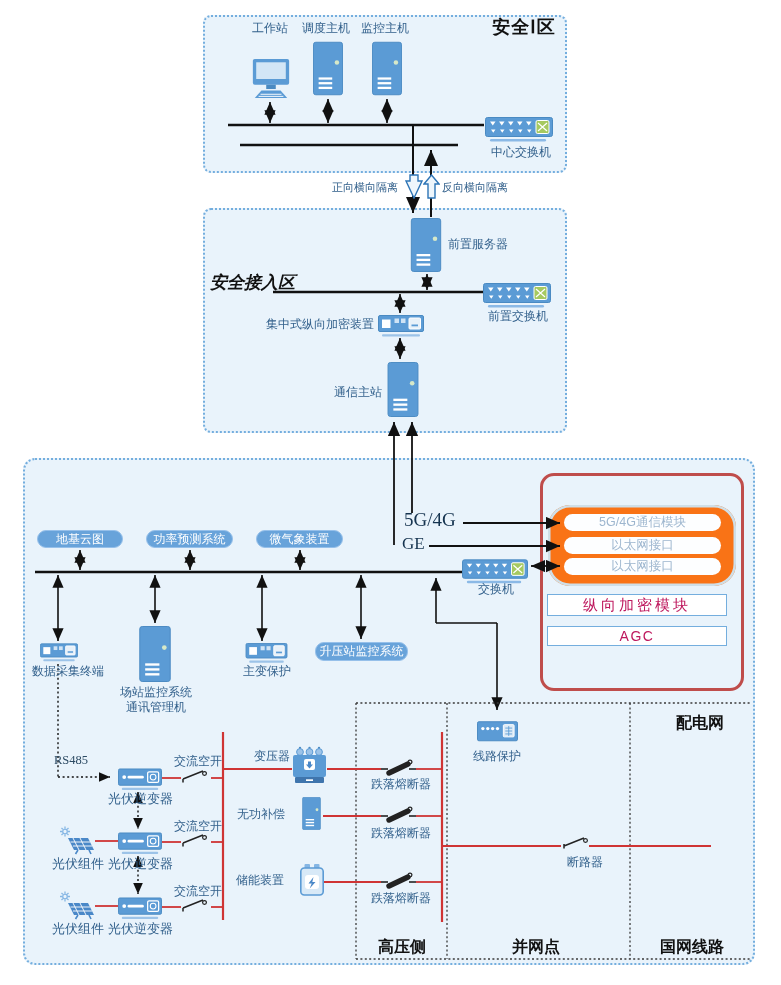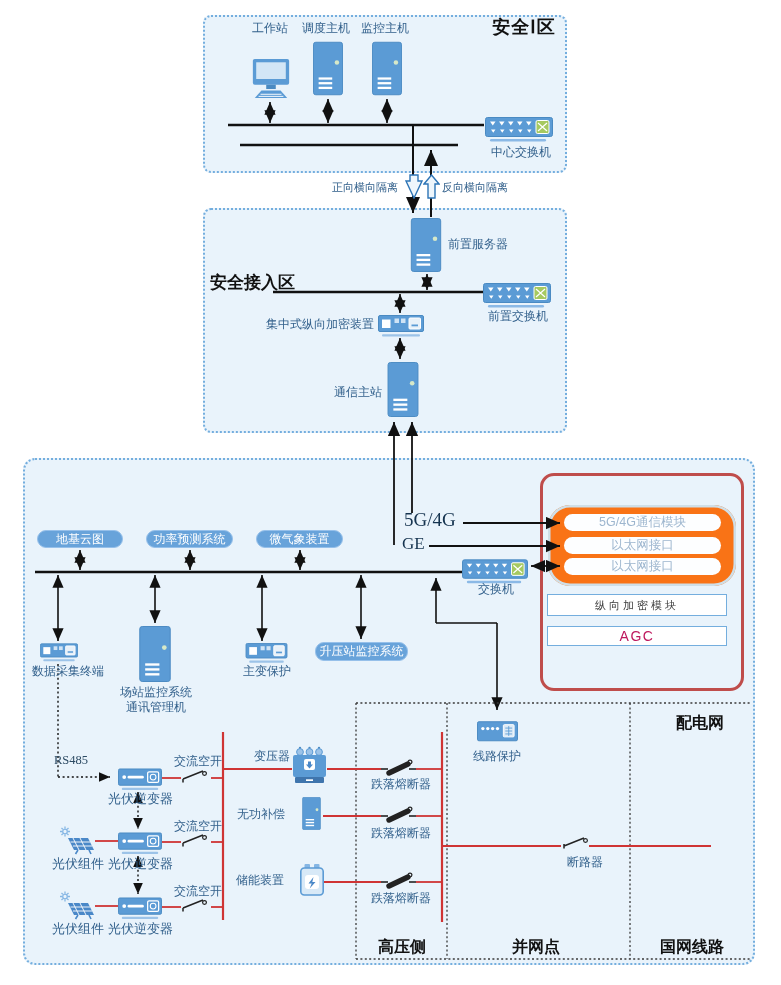--- a/index.html
+++ b/index.html
@@ -11,33 +11,33 @@
   #zone3{left:23px;top:458px;width:732px;height:507px;border-radius:12px;}
   #wires{position:absolute;left:0;top:0;z-index:2;}
   .lbl{position:absolute;font-size:12px;color:#33618c;text-align:center;white-space:nowrap;z-index:5;line-height:1.15;}
   .s11{font-size:11px;}
   .s13{font-size:13px;}
   .blk{color:#111;font-weight:bold;}
   .t16{font-size:16px;}
   .t18{font-size:18px;letter-spacing:1px;}
   .t21{font-size:21px;letter-spacing:2px;}
   .serif{font-family:"Liberation Serif",serif;color:#15334f;}
-  .vert{width:20px;word-break:break-all;line-height:19.5px;font-size:17px;font-weight:bold;color:#111;text-align:center;}
+  .vert{width:20px;word-break:break-all;line-height:19.5px;font-size:17px;font-weight:bold;color:#111;text-align:center;font-style:italic;}
   .pill{position:absolute;background:#68a3da;border:1.5px solid #96c0ea;border-radius:9px;color:#fff;
         font-size:12px;display:flex;align-items:center;justify-content:center;white-space:nowrap;z-index:3;box-sizing:border-box;}
   #redbox{position:absolute;left:540px;top:473px;width:204px;height:218px;border:3px solid #bf4d4b;
           border-radius:14px;background:#e9f3fb;z-index:1;box-sizing:border-box;}
   #redbox-title{position:absolute;left:0;top:5px;width:198px;text-align:center;font-size:16.5px;font-weight:bold;
           color:#1f4e79;white-space:nowrap;letter-spacing:0.5px;}
   #darkbox{position:absolute;left:5px;top:29px;width:188px;height:81px;background:#f97316;border-radius:22px;
           box-shadow:inset 0 0 0 2.5px #cfdfe8;}
   .modpill{position:absolute;left:16px;width:157px;height:17px;background:#fdfeff;border-radius:9px;
           color:#9db6cf;font-size:12.5px;display:flex;align-items:center;justify-content:center;}
   .modbox{position:absolute;left:4px;width:180px;background:#fff;border:1.5px solid #74aede;box-sizing:border-box;
-          display:flex;align-items:center;justify-content:center;color:#404040;font-size:11px;letter-spacing:3px;}
+          display:flex;align-items:center;justify-content:center;color:#be185d;font-size:15px;letter-spacing:3px;}
   .modbox.latin{letter-spacing:1.5px;color:#be185d;font-size:14px;}
 </style>
 </head>
 <body>
 
 <div id="canvas">
 
   <div class="zone" id="zone1"></div>
   <div class="zone" id="zone2"></div>
   <div class="zone" id="zone3"></div>

